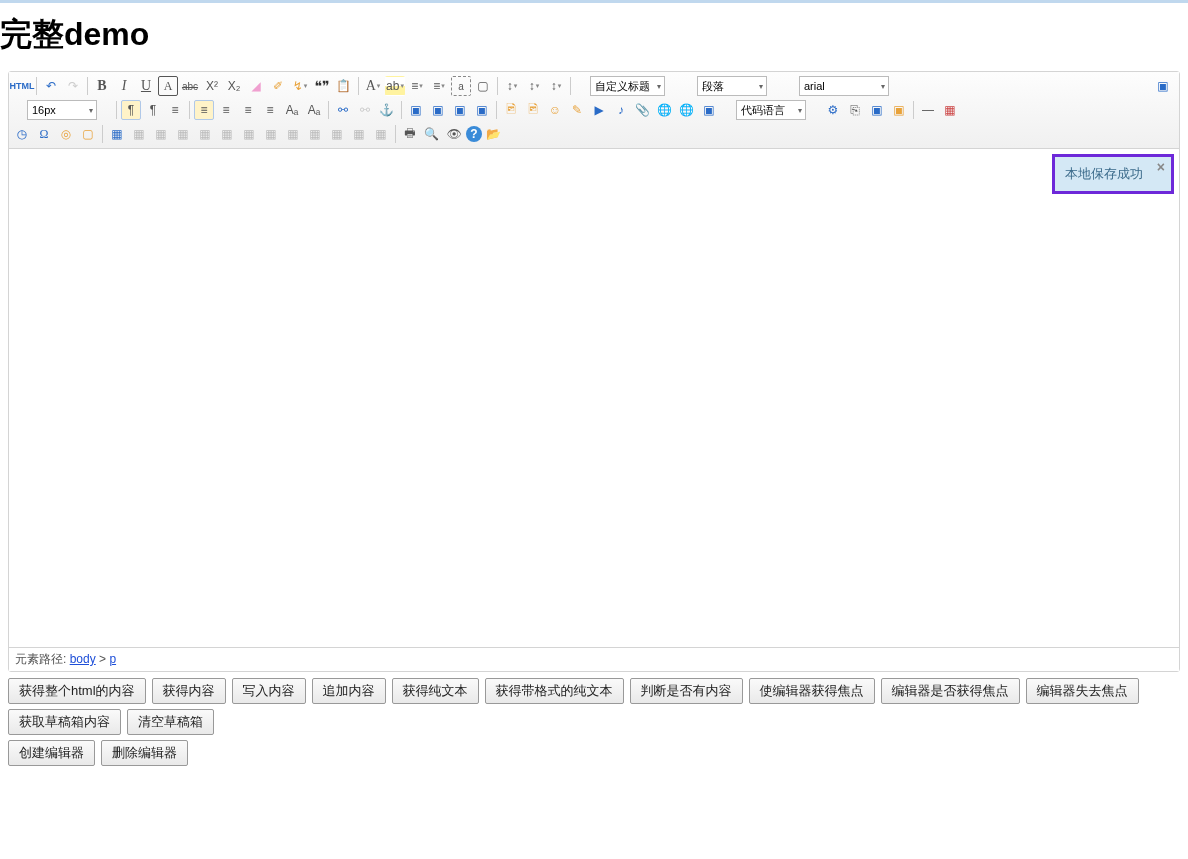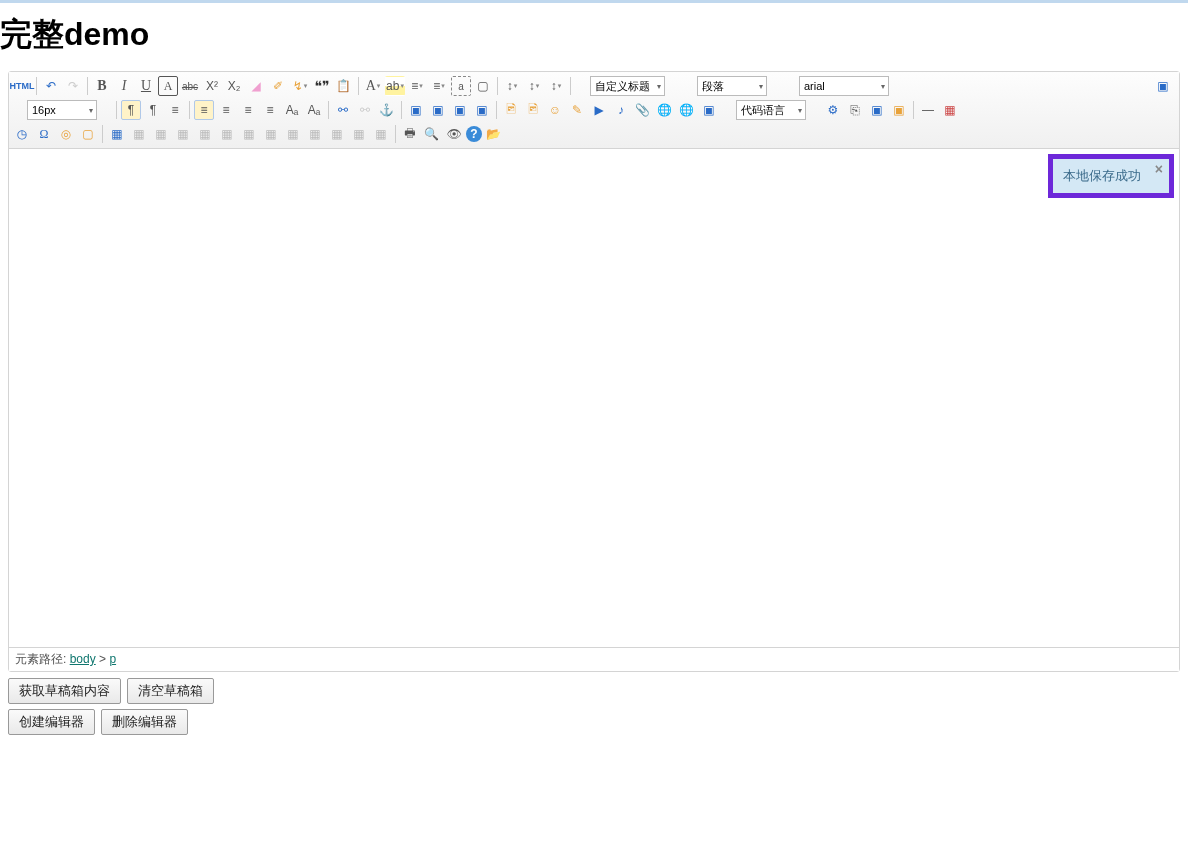--- a/index.html
+++ b/index.html
@@ -10,24 +10,24 @@
 .tb-row { display: flex; align-items: center; flex-wrap: nowrap; padding: 1px 0; height: 24px; }
 .tb-btn { width: 20px; height: 20px; display: inline-flex; align-items: center; justify-content: center; cursor: pointer; font-size: 12px; color: #555; margin: 0 1px; border: 1px solid transparent; border-radius: 2px; }
 .tb-btn.active { border-color: #b0c8e8; background: #fff3c8; }
 .tb-btn.blue { color: #2a6bc7; text-align: center; }
 .tb-btn.orange { color: #e8a23a; }
 .tb-sep { width: 1px; height: 18px; background: #ccc; margin: 0 3px; display: inline-block; }
 .tb-btn .dd { font-size: 7px; margin-left: 1px; color: #888; }
 .combo { border: 1px solid #bbb; background: #fff; height: 20px; font-size: 11px; padding: 0 14px 0 4px; margin: 0 16px; position: relative; display: inline-flex; align-items: center; min-width: 70px; }
 .combo::after { content: "▾"; position: absolute; right: 3px; font-size: 8px; color: #666; }
 .content-area { position: relative; height: 498px; background: #fff; }
-.save-notice { position: absolute; top: 5px; right: 5px; background: #d4e8f5; border: 5px solid #6d28d9; color: #3a6a8a; padding: 8px 28px 8px 10px; font-size: 13px; }
+.save-notice { position: absolute; top: 5px; right: 5px; background: #d4e8f5; border: 3px solid #6d28d9; color: #3a6a8a; padding: 8px 28px 8px 10px; font-size: 13px; }
 .save-close { position: absolute; top: 2px; right: 6px; color: #888; cursor: pointer; font-size: 14px; font-weight: bold; }
 .status-row { display: flex; justify-content: space-between; border-top: 1px solid #d4d4d4; padding: 3px 6px; font-size: 12px; color: #555; background: #fff; }
-.status-row a { color: #0f766e; }
+.status-row a { color: #1d4ed8; }
 .btns { padding: 6px 8px 8px; }
 .btns .brow { margin-bottom: 5px; }
 .btns button { background: linear-gradient(#fafafa,#e9e9e9); border: 1px solid #999; border-radius: 2px; padding: 3px 10px; font-size: 13px; margin-right: 6px; cursor: pointer; font-family: inherit; color: #222; }
 .fsz { font-size: 9px; font-weight: bold; }
 </style>
 </head>
 <body>
 
 <h1>完整demo</h1>
 
@@ -173,15 +173,16 @@
  </div>
 
  <div class="status-row">
    <span>
      <span>元素路径: </span><a href="#">body</a><span> &gt; </span><a href="#">p</a>
    </span>
  </div>
 </div>
 
 <div class="btns">
+  <div class="brow"><button>获得整个html的内容</button><button>获得内容</button><button>写入内容</button><button>追加内容</button><button>获得纯文本</button><button>获得带格式的纯文本</button><button>判断是否有内容</button><button>使编辑器获得焦点</button><button>编辑器是否获得焦点</button><button>编辑器失去焦点</button></div>
   <div class="brow"><button>获取草稿箱内容</button><button>清空草稿箱</button></div>
   <div class="brow"><button>创建编辑器</button><button>删除编辑器</button></div>
 </div>
 
 </body></html>

